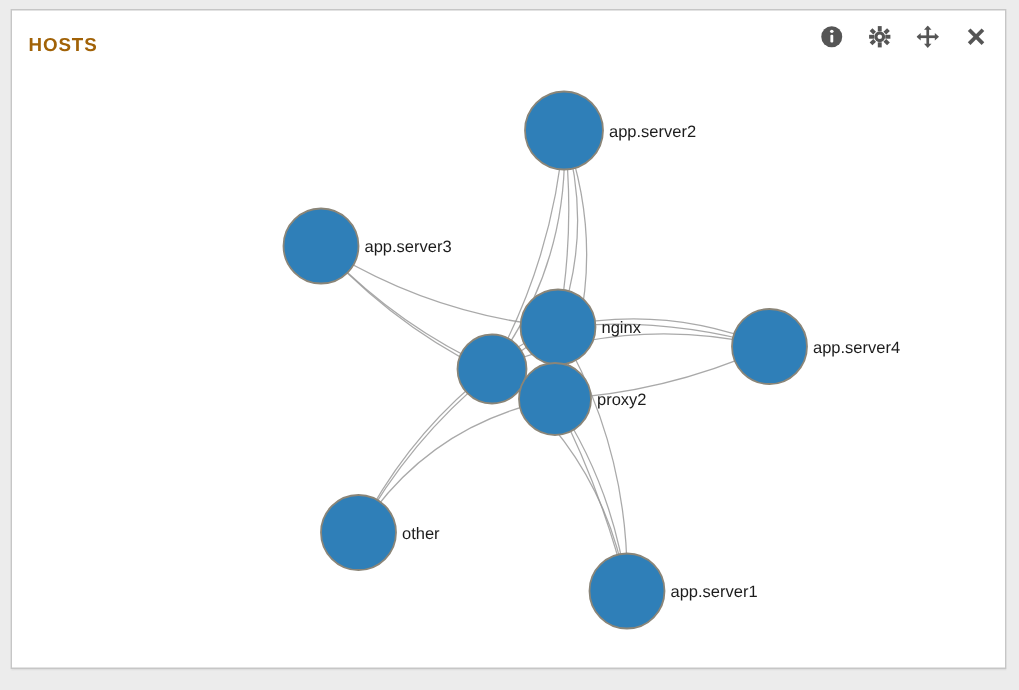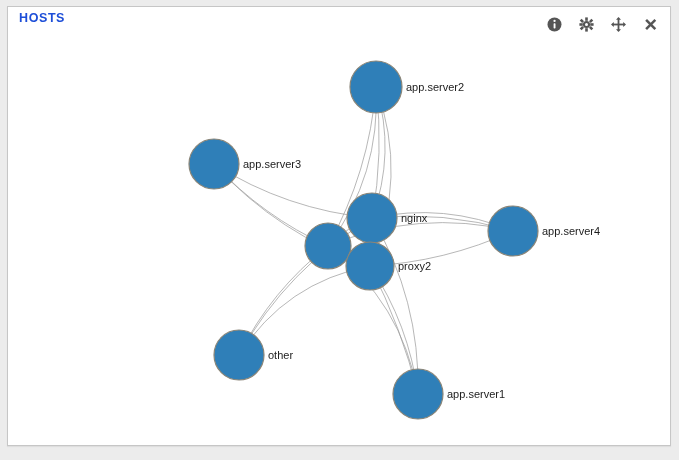--- a/index.html
+++ b/index.html
@@ -25,25 +25,25 @@
   #header {
     position: absolute;
     left: 0; top: 0;
     width: 100%;
     height: 38px;
     box-sizing: border-box;
   }
   #panel-title {
     position: absolute;
     left: 11px;
-    top: 4px;
+    top: 16px;
     font-size: 12.5px;
     font-weight: bold;
     letter-spacing: 0.6px;
-    color: #1d4ed8;
+    color: #a16207;
     user-select: none;
   }
   #header-icons {
     position: absolute;
     right: 12px;
     top: 10px;
     display: flex;
     align-items: center;
     gap: 17px;
   }

